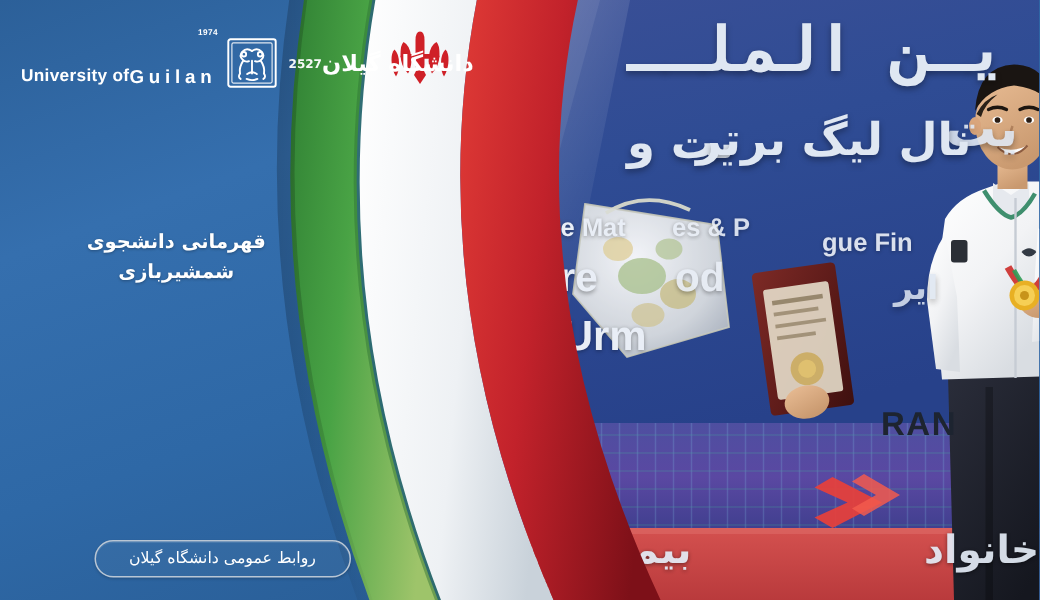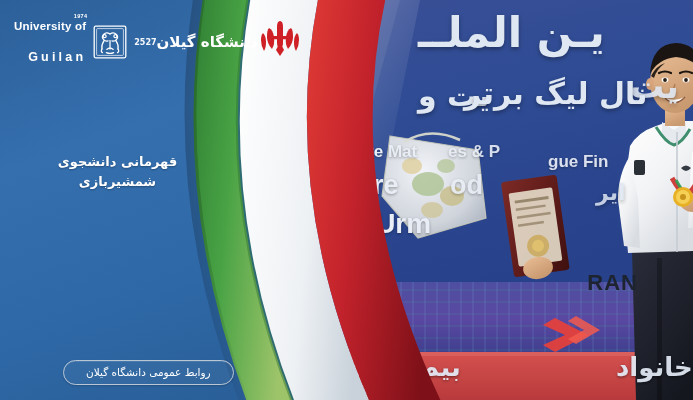--- a/index.html
+++ b/index.html
@@ -18,21 +18,21 @@
   .panel-shade{
     position:absolute;left:0;top:0;width:260px;height:400px;
     background:linear-gradient(160deg,#2c6099 0%,#356fae 35%,#2e68a6 70%,#2a5f98 100%);
   }
   
   .logo{
     position:absolute;left:14px;top:18px;width:190px;height:48px;z-index:12;
     display:flex;align-items:center;direction:ltr;
   }
   .logo-en{
-    display:flex;flex-direction:column;align-items:flex-end;justify-content:center;
+    display:flex;align-items:flex-end;justify-content:center;
     color:#ffffff;line-height:1.0;position:relative;padding-right:3px;
   }
   .logo-en .line1{
     font-size:11.5px;font-weight:700;letter-spacing:.2px;
     font-family:"Liberation Sans",sans-serif;white-space:nowrap;
   }
   .logo-en .line2{
     font-size:12.5px;font-weight:700;letter-spacing:3.2px;margin-top:18px;
     font-family:"Liberation Sans",sans-serif;white-space:nowrap;
   }
@@ -270,21 +270,21 @@
         <ellipse cx="152" cy="196" rx="12" ry="10" fill="#b7a95f"></ellipse>
         <ellipse cx="112" cy="166" rx="10" ry="8" fill="#d6c07a"></ellipse>
         <ellipse cx="146" cy="166" rx="9" ry="7" fill="#9fb57a"></ellipse>
         <ellipse cx="132" cy="210" rx="11" ry="8" fill="#c2b478"></ellipse>
       </g>
       <path d="M90 136 L178 150 L186 218 L118 238 L82 196 Z" fill="#ffffff" opacity="0.22"></path>
 
       <path d="M0 0 L26 0 Q2 150 16 400 L0 400 Z" fill="#1f3f7a" opacity="0.35"></path>
     </svg>
 
-    <div class="bd-fa" style="left:118px;top:8px;font-size:42px;">یـن الملــ</div>
+    <div class="bd-fa" style="left:118px;top:8px;font-size:42px;font-family:Liberation Mono, monospace;">یـن الملــ</div>
     <div class="bd-fa" style="left:118px;top:78px;font-size:30px;">یت و</div>
     <div class="bd-fa" style="left:330px;top:66px;font-size:34px;opacity:.9;">یت</div>
     <div class="bd-fa" style="left:164px;top:76px;font-size:30px;">نال لیگ برتر</div>
     <div class="bd-fa" style="left:296px;top:180px;font-size:22px;opacity:.85;">ایر</div>
 
     <div class="photo-txt" style="left:18px;top:142px;font-size:17px;">Satellite Mat</div>
     <div class="photo-txt" style="left:148px;top:142px;font-size:17px;opacity:.9;">es &amp; P</div>
     <div class="photo-txt" style="left:248px;top:152px;font-size:17px;opacity:.92;">gue Fin</div>
     <div class="photo-txt" style="left:16px;top:170px;font-size:27px;">Sabre/</div>
     <div class="photo-txt" style="left:150px;top:170px;font-size:27px;opacity:.9;">od</div>

